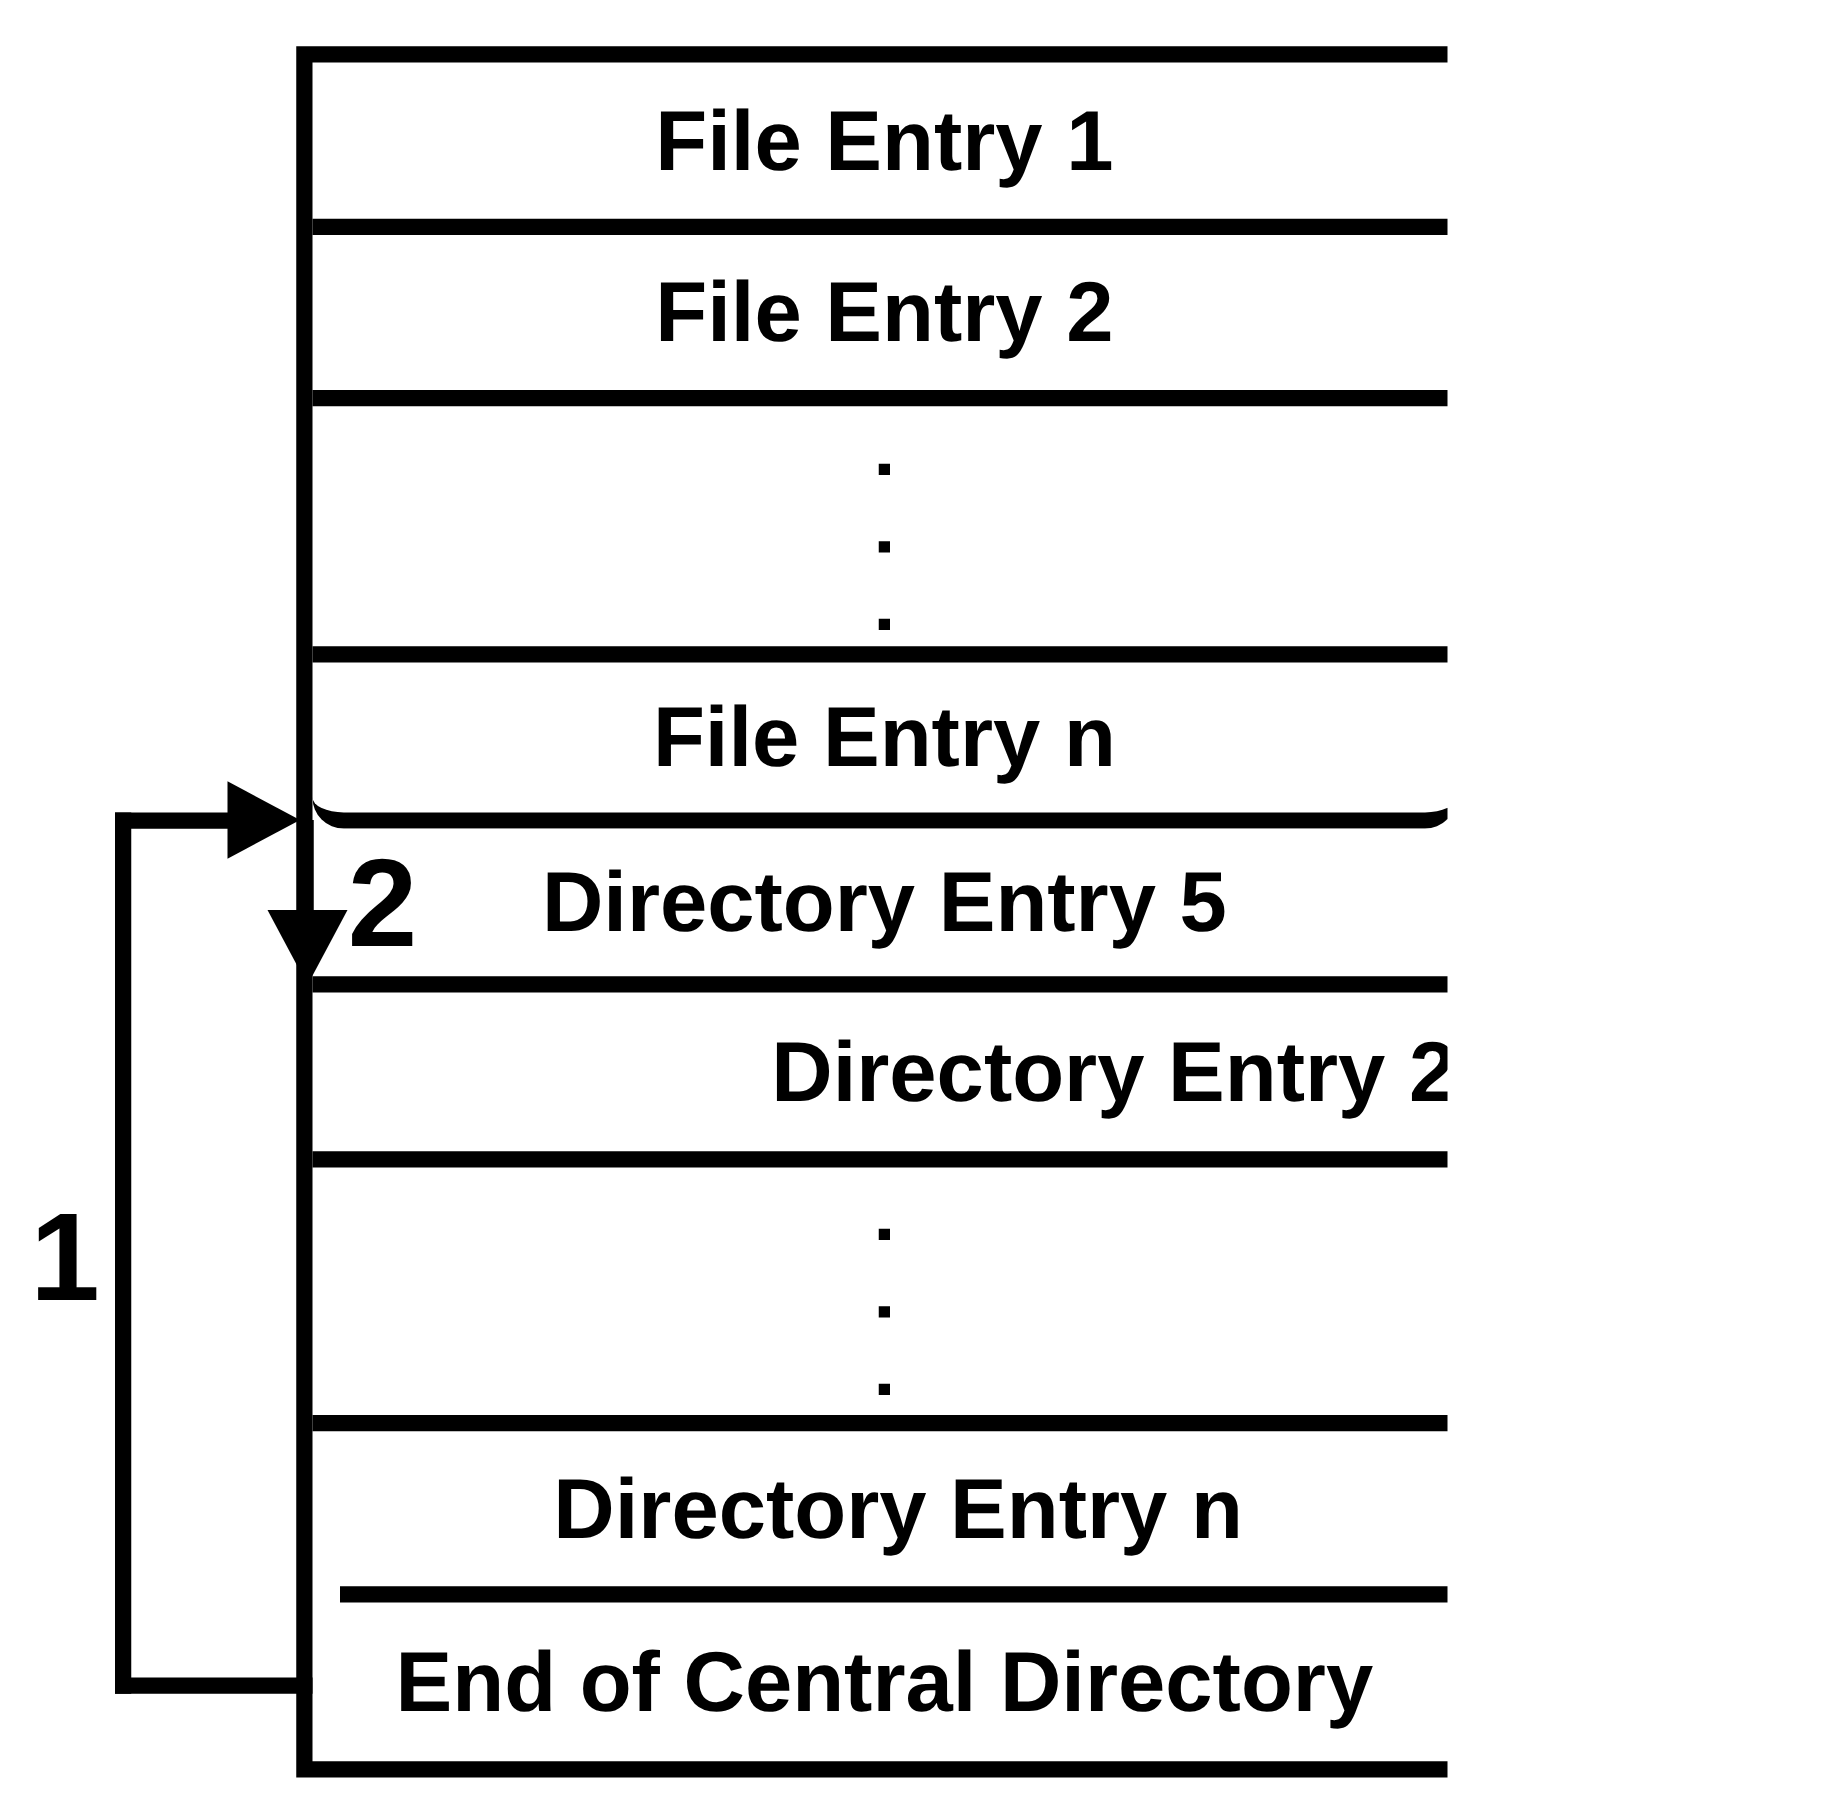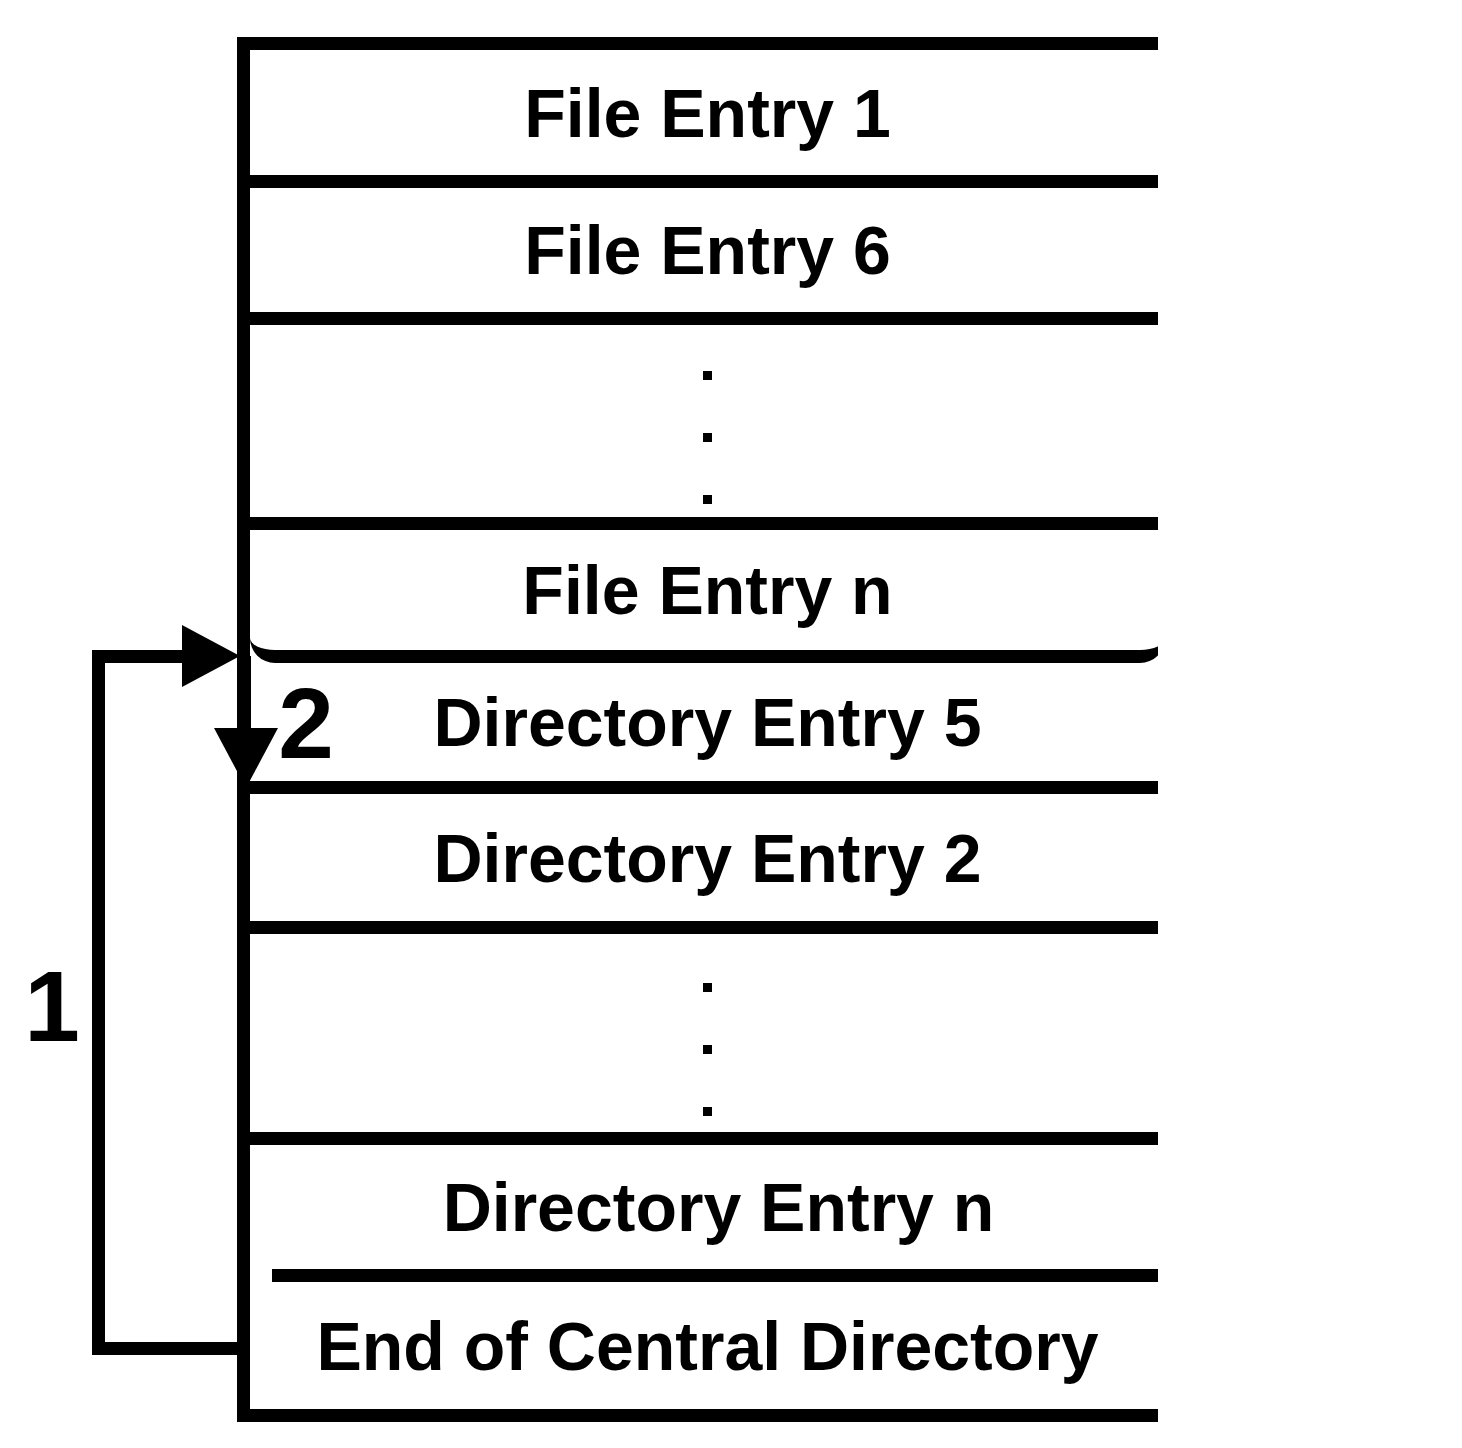--- a/index.html
+++ b/index.html
@@ -35,21 +35,21 @@
     display: flex;
     align-items: center;
     justify-content: center;
     flex: 0 0 auto;
   }
   .row.r1 { height: 138px; }
   .row.r2 { height: 137px; }
   .row.r3 { height: 205px; }
   .row.r4 { height: 133px; border-radius: 25px; }
   .row.r5 { height: 131px; }
-  .row.r6 { height: 140px; }
+  .row.r6 { height: 140px; justify-content: flex-end; }
   .row.r7 { height: 211px; }
   .row.r8 { height: 137px; margin-left: 22px; }
   .row.r9 { flex: 1 1 auto; border-bottom: none; }
   .row-label {
     font-size: 68px;
     font-weight: bold;
     line-height: 1;
     white-space: nowrap;
   }
   .row.dots {
@@ -120,21 +120,21 @@
 </head>
 <body>
 
 <div class="canvas">
 
   <div class="zipbox">
     <div class="row r1">
       <span class="row-label">File Entry 1</span>
     </div>
     <div class="row r2">
-      <span class="row-label">File Entry 6</span>
+      <span class="row-label">File Entry 2</span>
     </div>
     <div class="row r3 dots">
       <span class="dot"></span>
       <span class="dot"></span>
       <span class="dot"></span>
     </div>
     <div class="row r4">
       <span class="row-label">File Entry n</span>
     </div>
     <div class="row r5">

